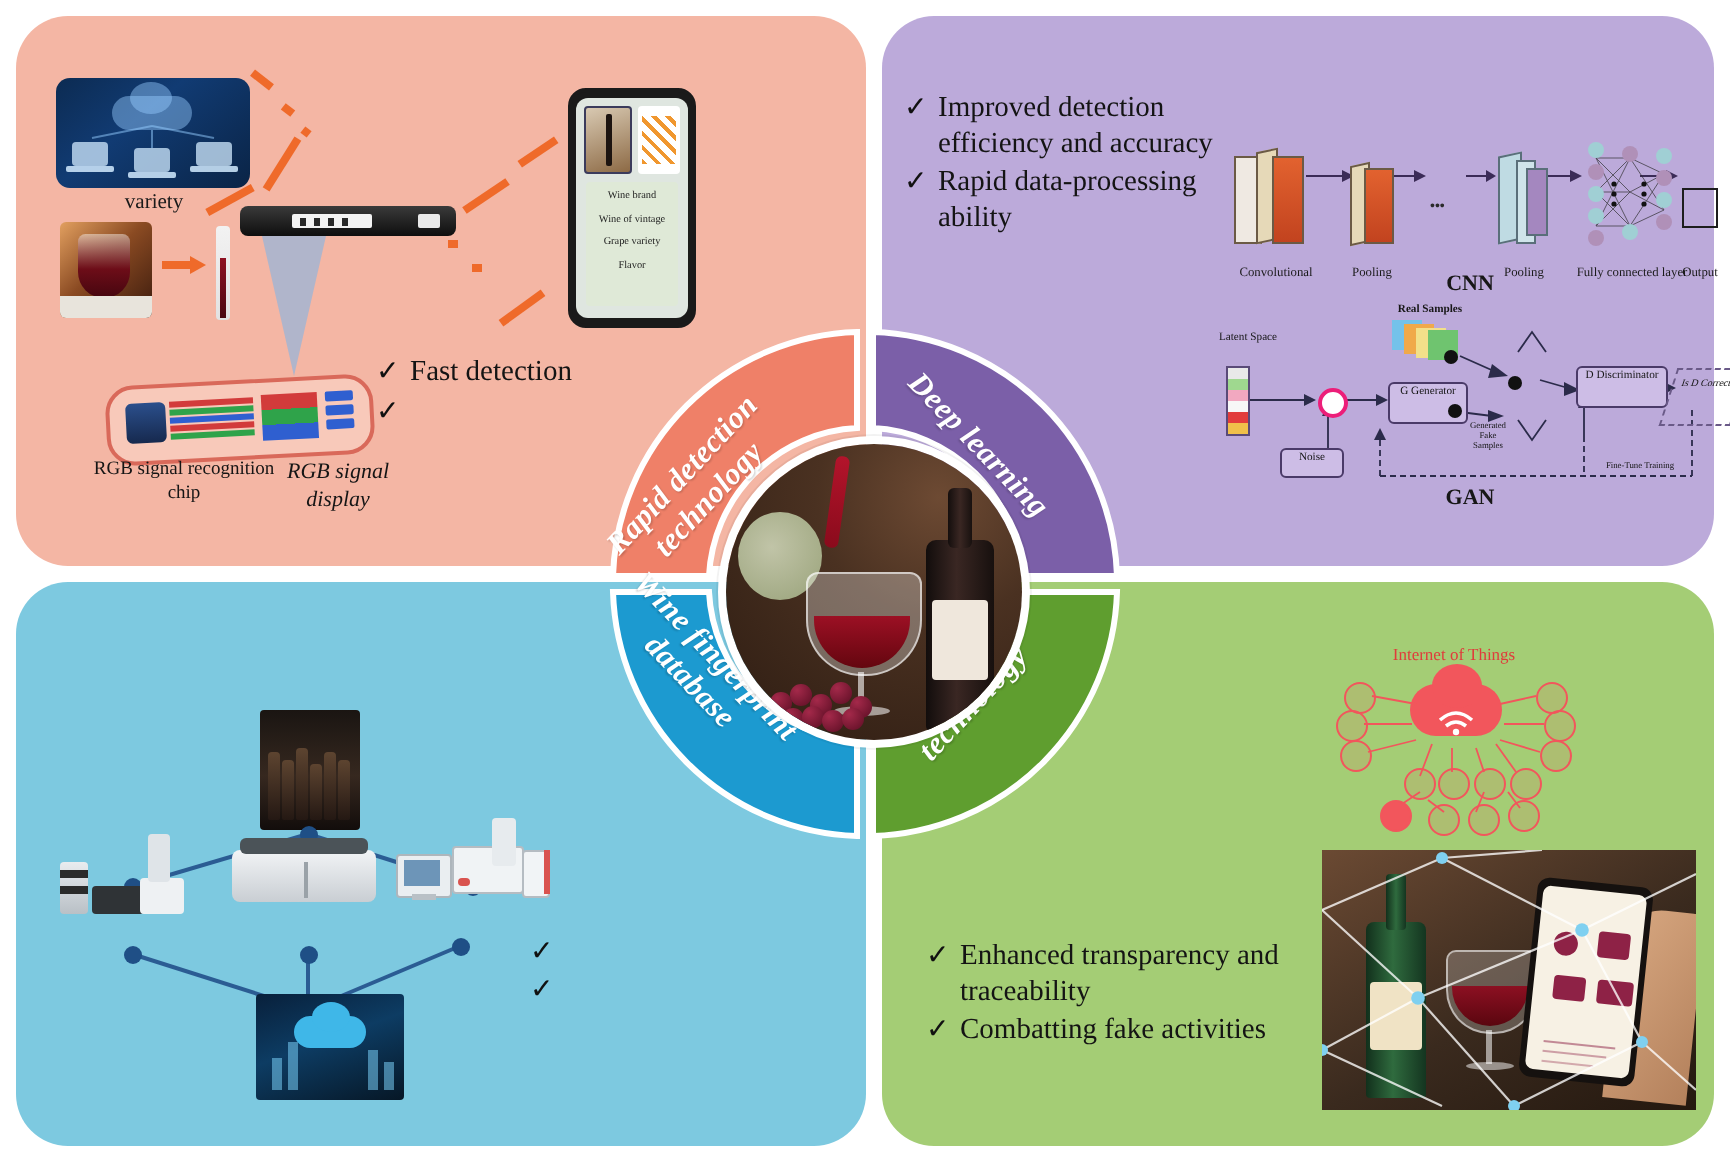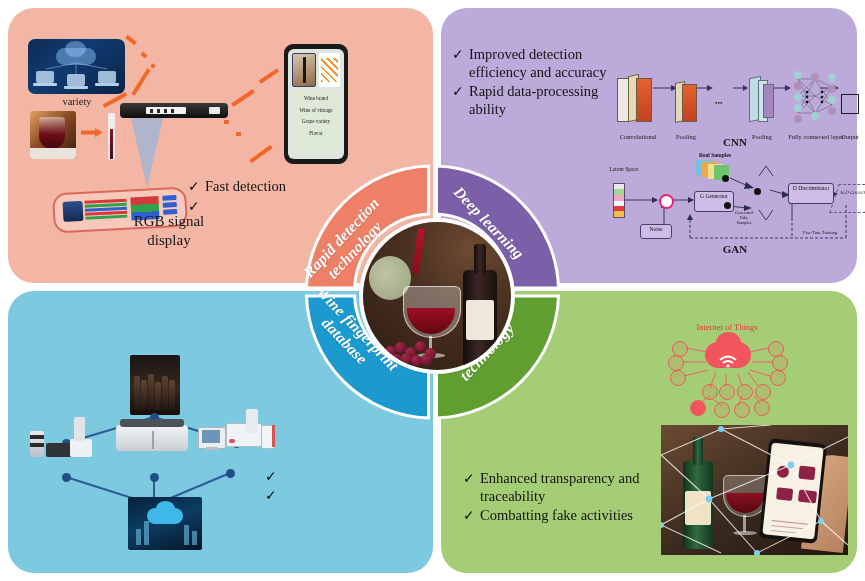--- a/index.html
+++ b/index.html
@@ -149,21 +149,21 @@
     background:#f8c9ba;border:2px solid #d9695a;transform:rotate(-3deg);}
   #rgbchip .chip-dark{position:absolute;left:8px;top:7px;width:20px;height:20px;
     background:linear-gradient(180deg,#2b4f8c,#16294e);border-radius:3px;}
   #rgbchip .chip-lines{position:absolute;left:30px;top:7px;width:42px;height:21px;}
   #rgbchip .chip-lines i{position:absolute;left:0;width:42px;height:2.6px;}
   #rgbchip .chip-rgb{position:absolute;left:76px;top:6px;width:28px;height:23px;
     background:linear-gradient(180deg,#d23b3b 0 33%,#2fa34a 33% 66%,#2f5fd0 66% 100%);}
   #rgbchip .chip-bars{position:absolute;left:108px;top:6px;width:14px;height:23px;}
   #rgbchip .chip-bars i{position:absolute;left:0;width:14px;height:5px;background:#2f5fd0;border-radius:1px;}
   #lbl-chip{left:38px;top:222px;width:92px;text-align:center;font-size:9.5px;line-height:1.25;color:#151515;}
-  #lbl-disp{left:122px;top:204px;width:78px;text-align:center;font-size:15px;line-height:1.25;color:#151515;}
+  #lbl-disp{left:122px;top:222px;width:78px;text-align:center;font-size:11px;line-height:1.25;color:#151515;font-style:italic;}
 
   .dashline{position:absolute;background:#ef6a2a;}
 
   
   #cnn{position:absolute;left:615px;top:42px;width:245px;height:108px;}
   .cnn-stack{position:absolute;bottom:28px;}
   .cnn-lbl{position:absolute;bottom:10px;font-size:6.4px;color:#1b1b1b;text-align:center;
     font-family:"Liberation Serif",serif;}
   .sheet{position:absolute;}
   #cnn-arrows line{stroke:#3b2b57;stroke-width:1;}
@@ -322,20 +322,21 @@
         <i style="top:12px;background:#d23b3b"></i>
         <i style="top:16px;background:#2fa34a"></i>
       </div>
       <div class="chip-rgb"></div>
       <div class="chip-bars">
         <i style="top:0"></i>
           <i style="top:7px"></i>
           <i style="top:14px"></i>
       </div>
     </div>
+    <div class="thumb" id="lbl-chip">RGB signal recognition chip</div>
     <div class="thumb" id="lbl-disp">RGB signal display</div>
   </div>
 
   <div class="bullets" id="bullets-tl">
     <div class="bullet-row">
       <span class="tick">✓</span>
       <span class="btext">Fast detection</span>
     </div>
     <div class="bullet-row">
       <span class="tick">✓</span>

